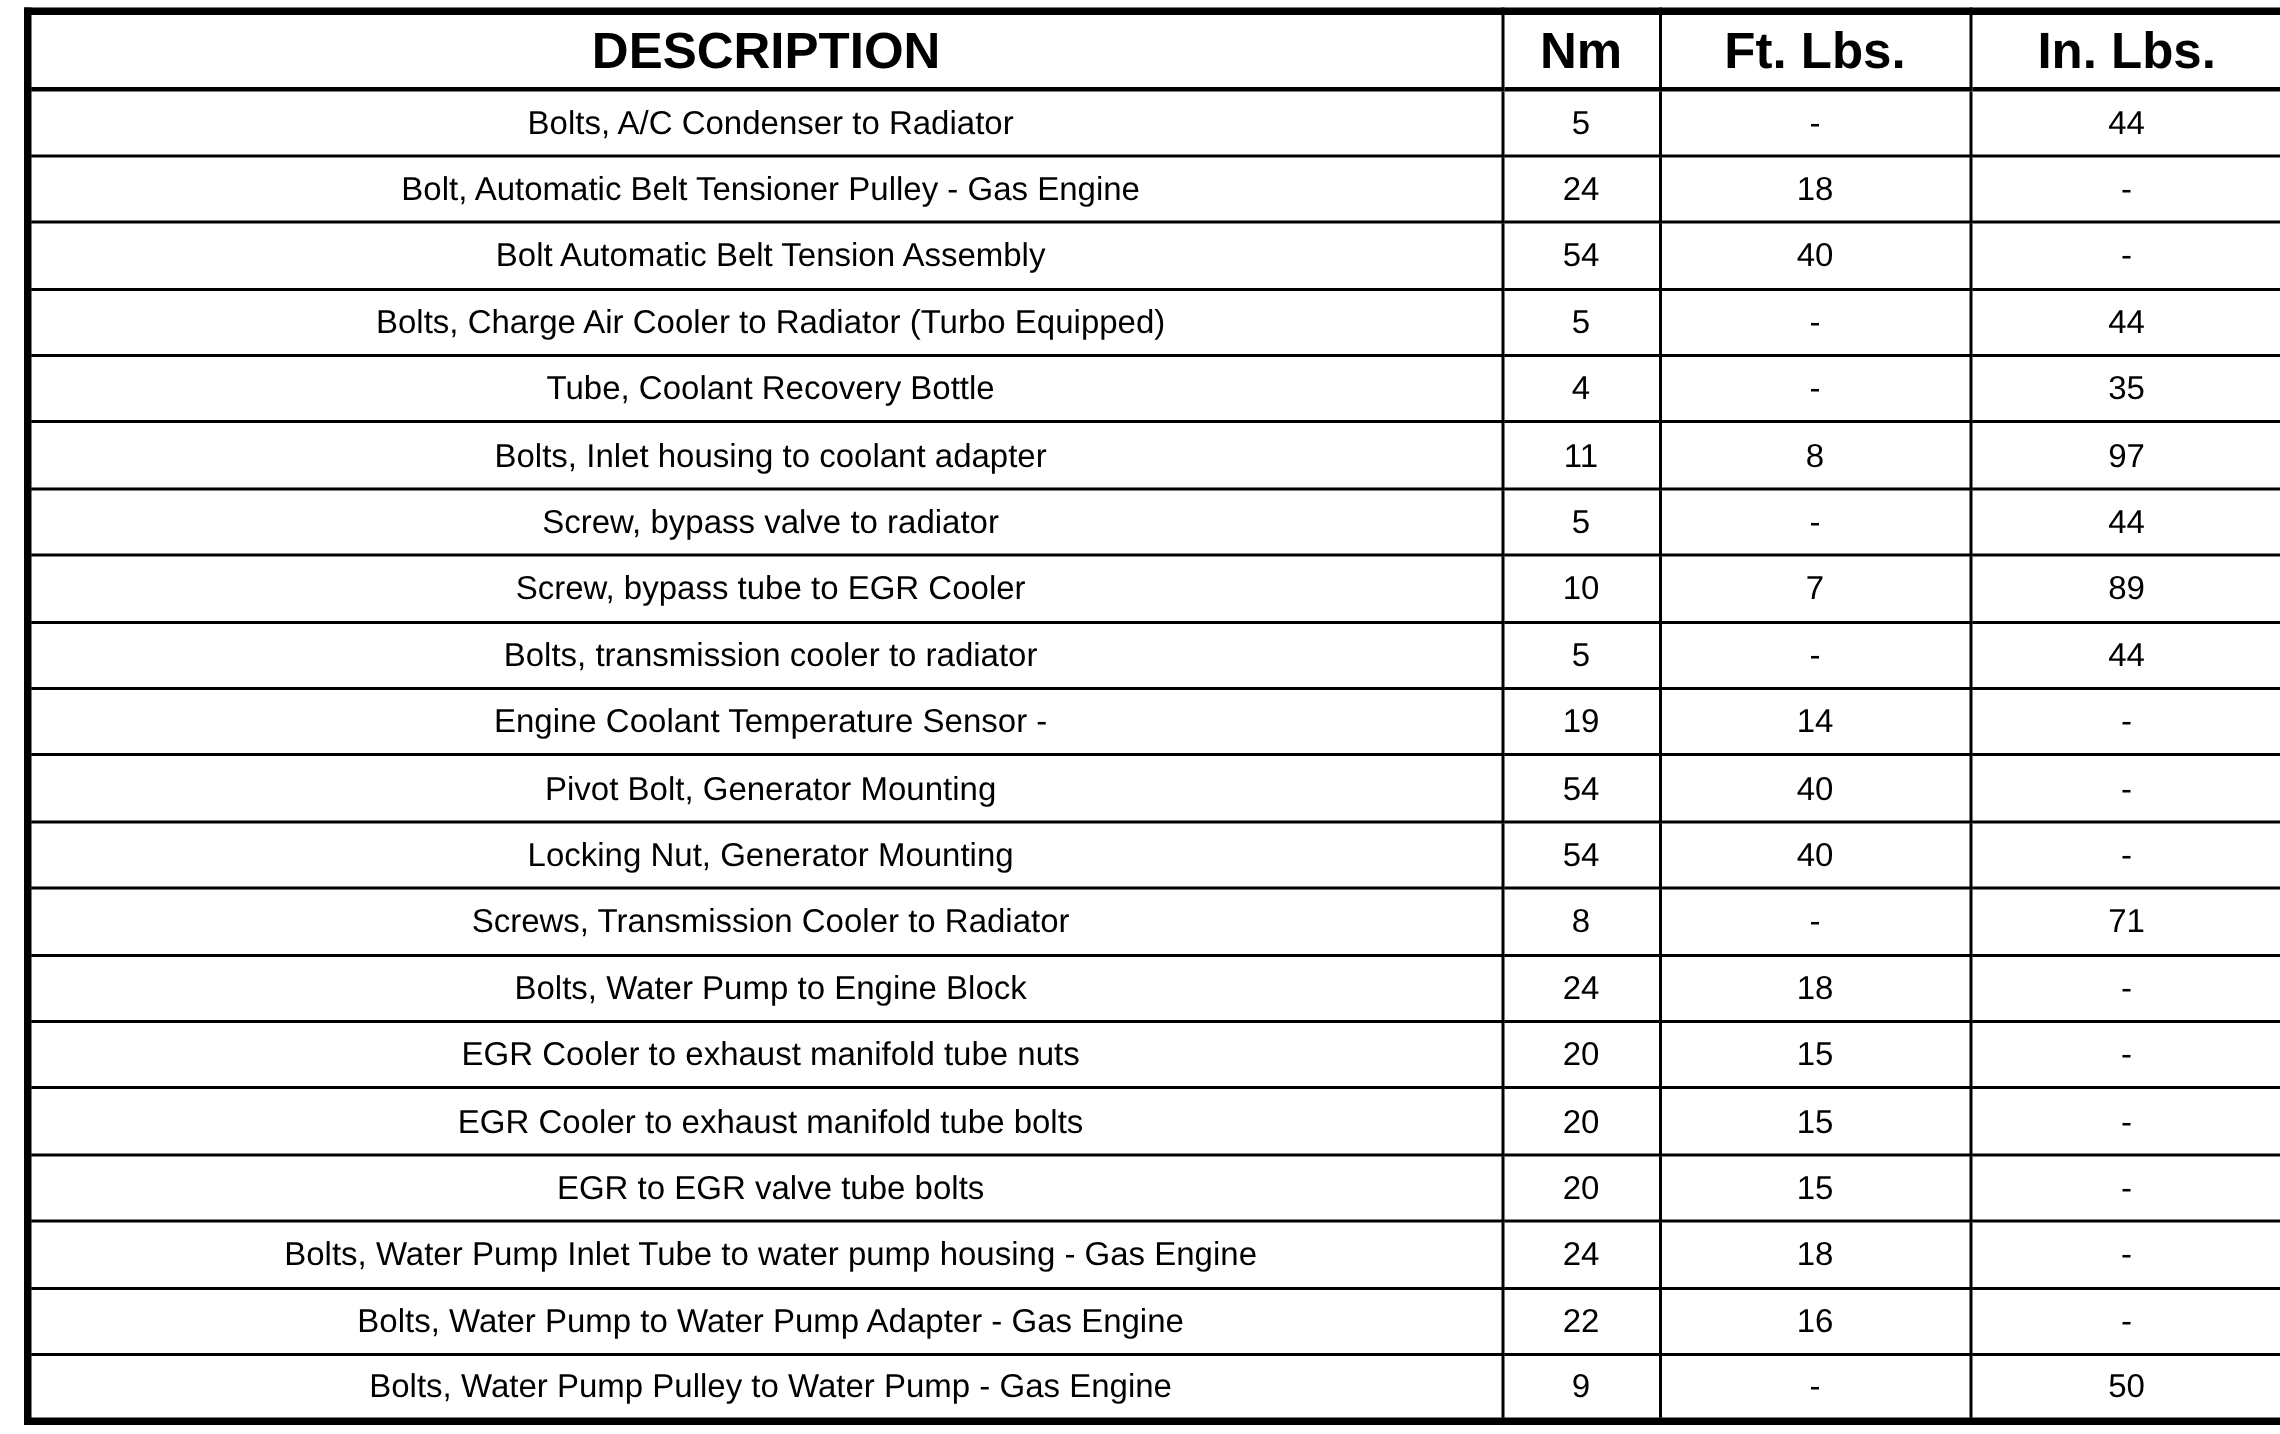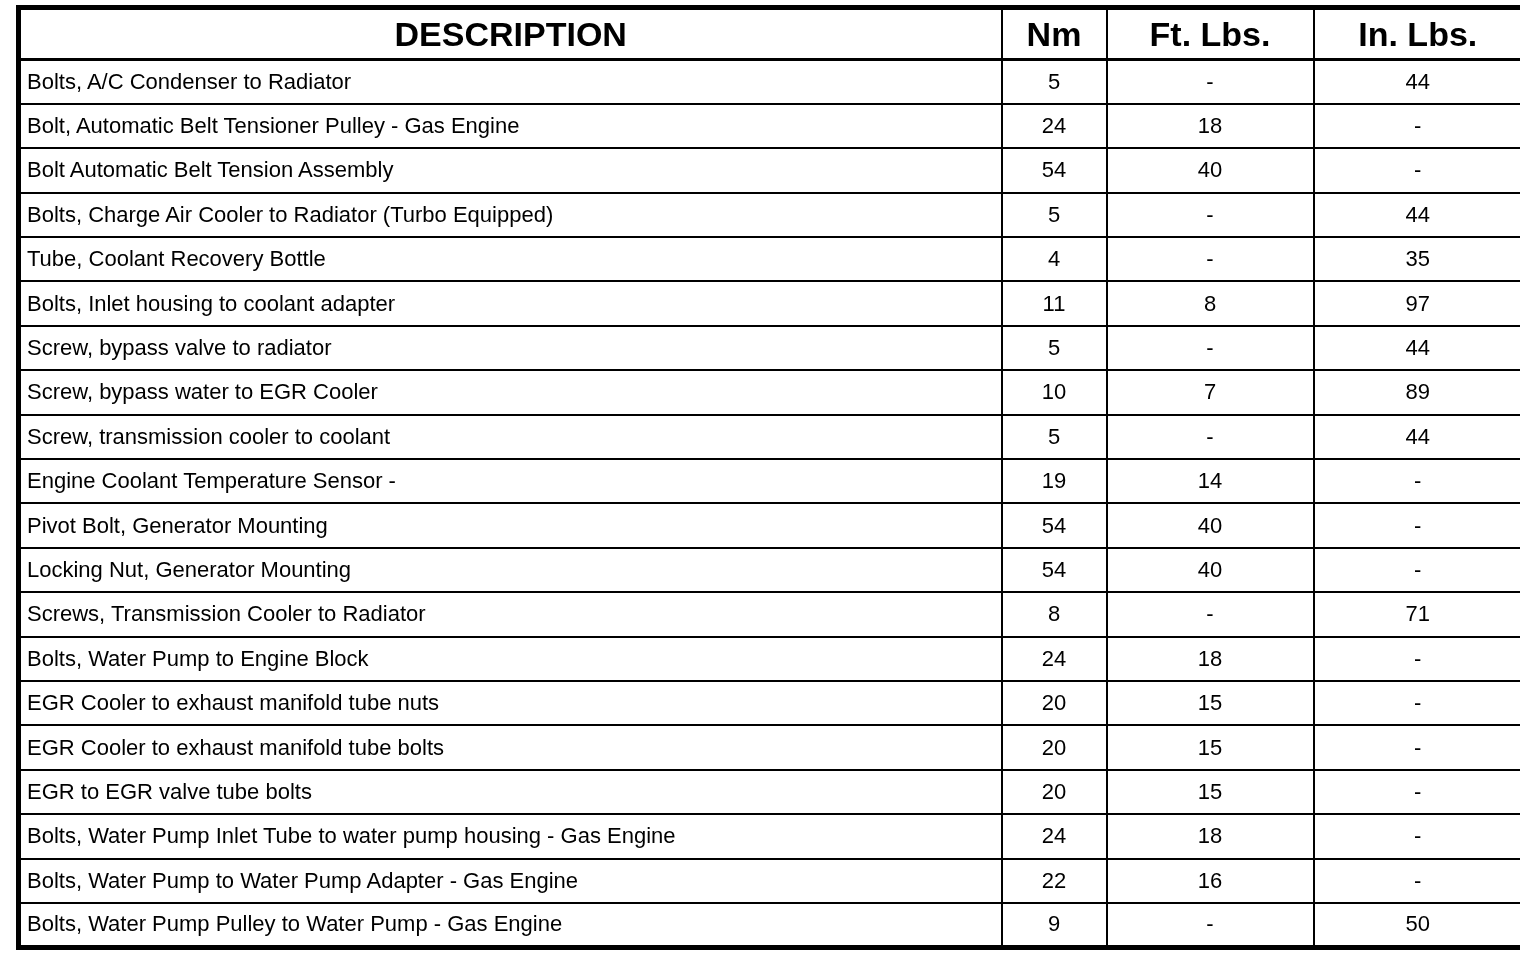--- a/index.html
+++ b/index.html
@@ -40,21 +40,21 @@
     letter-spacing: 0px;
   }
   table.torque tbody tr {
     height: 42px;
   }
   table.torque td {
     font-size: 22px;
     vertical-align: middle;
   }
   table.torque td.desc {
-    text-align: left;
+    text-align: center;
     padding-left: 6px;
   }
   table.torque td.num {
     text-align: center;
   }
 </style>
 </head>
 <body>
 
 <div class="table-wrap">
@@ -110,27 +110,27 @@
           <td class="num">8</td>
           <td class="num">97</td>
         </tr>
         <tr>
           <td class="desc">Screw, bypass valve to radiator</td>
           <td class="num">5</td>
           <td class="num">-</td>
           <td class="num">44</td>
         </tr>
         <tr>
-          <td class="desc">Screw, bypass water to EGR Cooler</td>
+          <td class="desc">Screw, bypass tube to EGR Cooler</td>
           <td class="num">10</td>
           <td class="num">7</td>
           <td class="num">89</td>
         </tr>
         <tr>
-          <td class="desc">Screw, transmission cooler to coolant</td>
+          <td class="desc">Bolts, transmission cooler to radiator</td>
           <td class="num">5</td>
           <td class="num">-</td>
           <td class="num">44</td>
         </tr>
         <tr>
           <td class="desc">Engine Coolant Temperature Sensor -</td>
           <td class="num">19</td>
           <td class="num">14</td>
           <td class="num">-</td>
         </tr>

